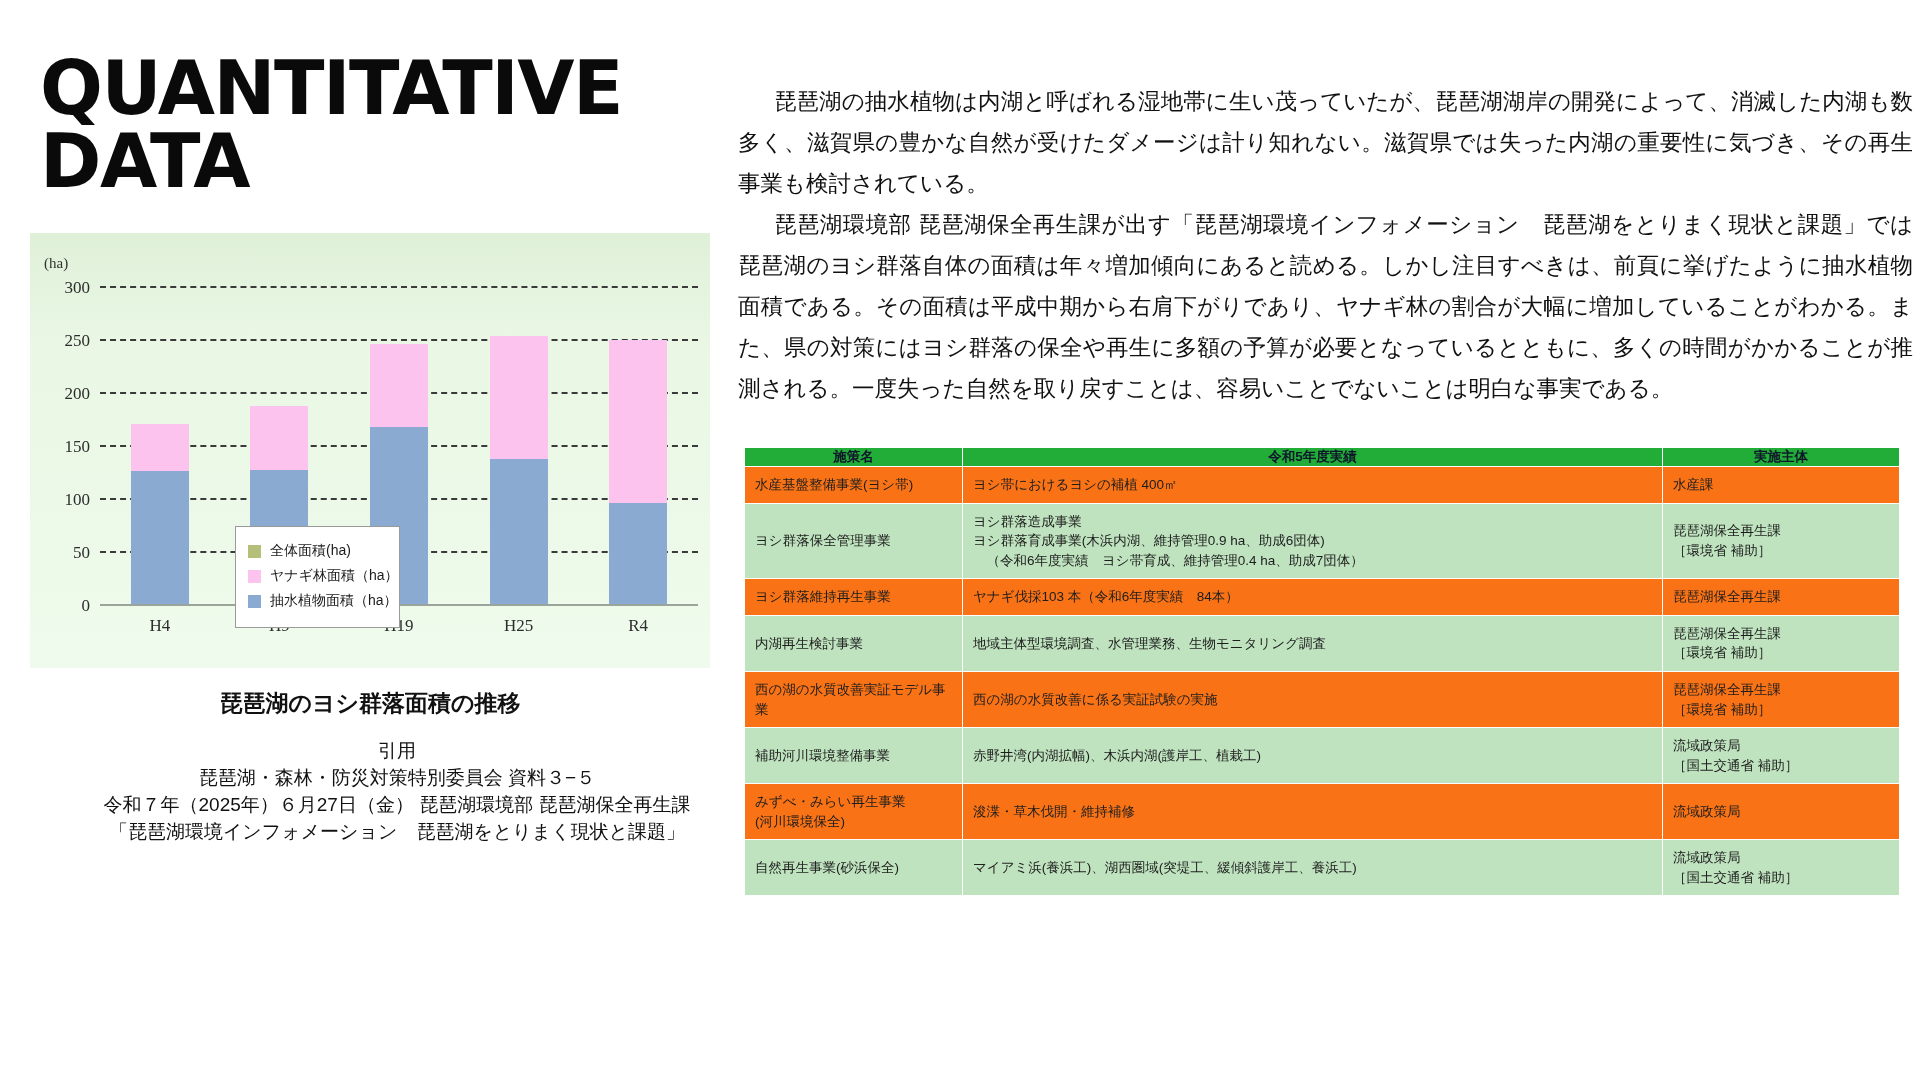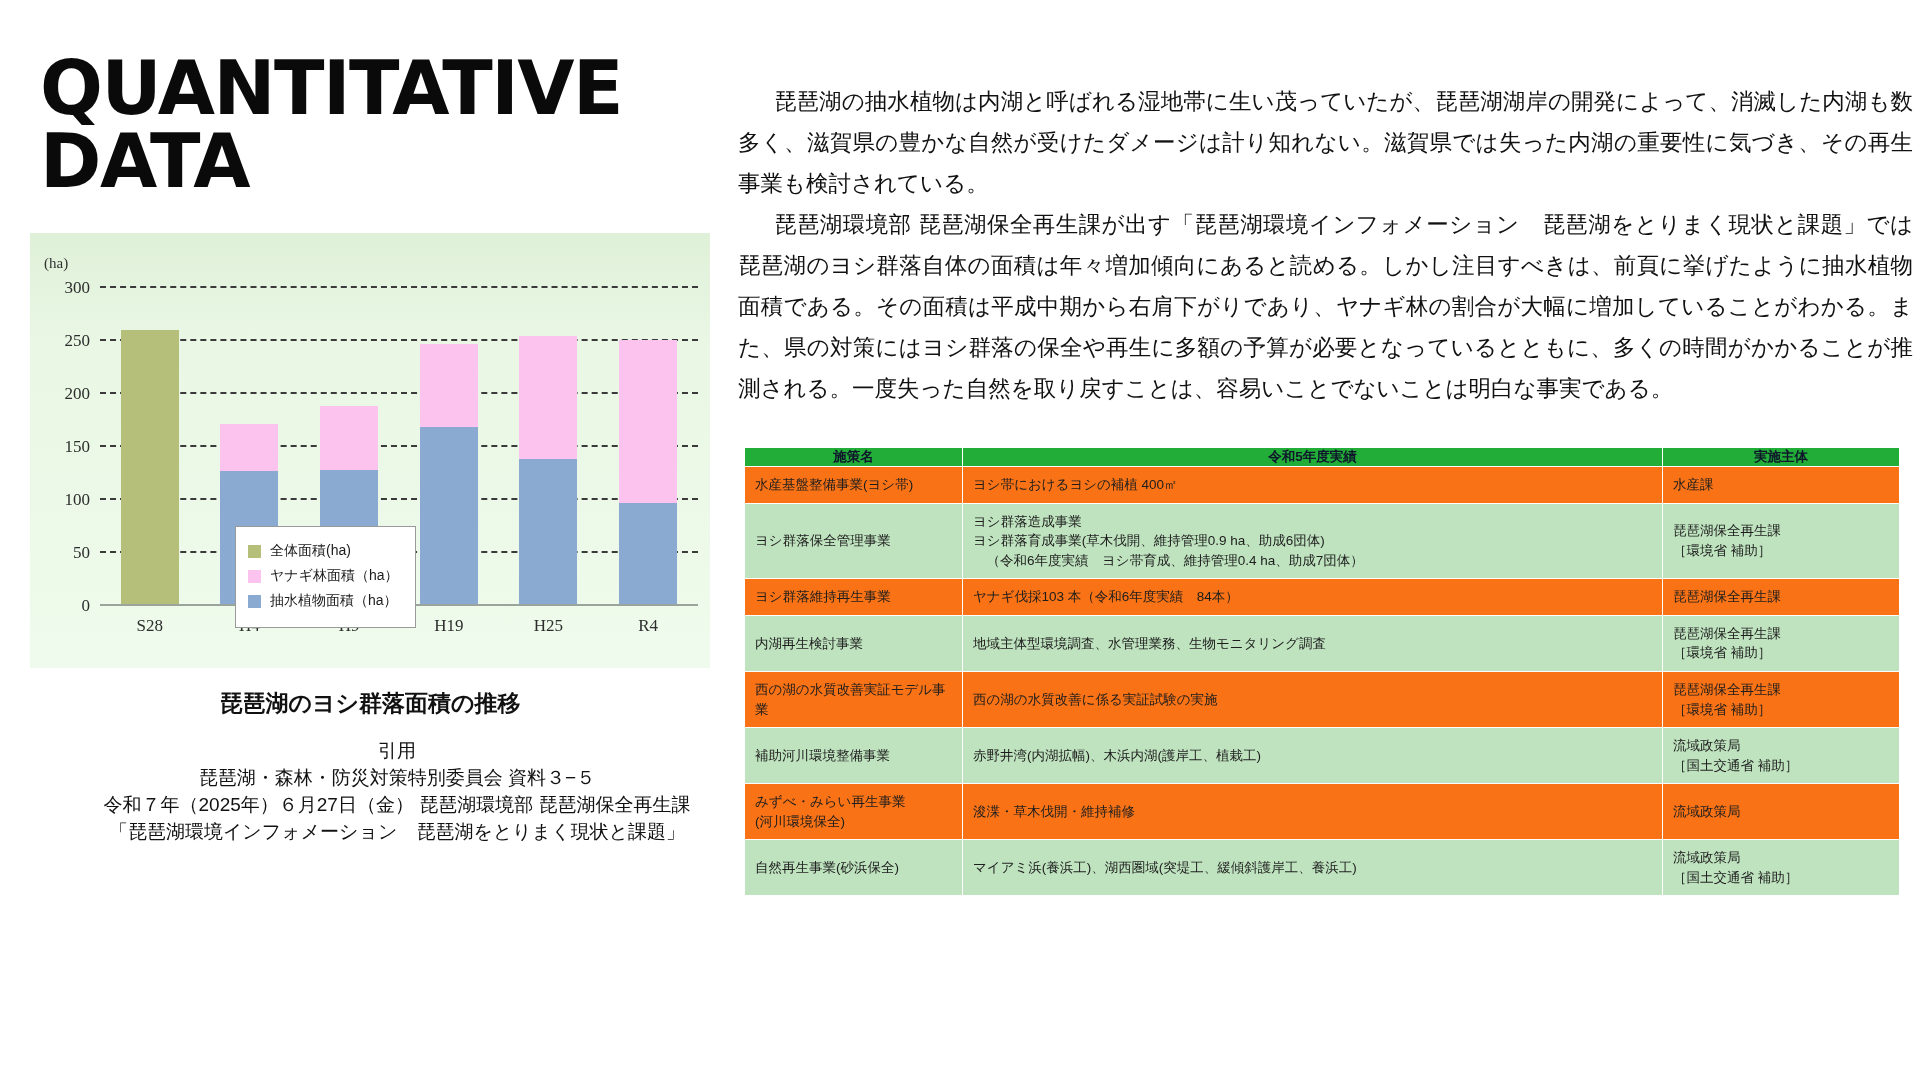--- a/index.html
+++ b/index.html
@@ -123,21 +123,21 @@
     font-family: "Liberation Serif", "DejaVu Serif", serif;
   }
 
   
   .legend {
     position: absolute;
     left: 205px;
     top: 293px;
     background: #ffffff;
     border: 1px solid #9a9a9a;
-    padding: 8px 16px 10px 12px;
+    padding: 8px 0 10px 12px;
     z-index: 5;
   }
   .legend-row {
     display: flex;
     align-items: center;
     margin: 7px 0;
     font-size: 14px;
     color: #1a1a1a;
   }
   .legend-swatch {
@@ -257,24 +257,20 @@
             <span class="ytick">200</span>
           </div>
           <div class="gridline" style="bottom: 83.3333%;">
             <span class="ytick">250</span>
           </div>
           <div class="gridline" style="bottom: 100%; margin-top: 28px;">
             <span class="ytick">300</span>
           </div>
         </div>
       <div class="bars" id="bars">
-          <div class="bar-slot">
-            <div class="seg seg-total" style="height: 86.6667%;"></div>
-            <span class="xtick">S28</span>
-          </div>
           <div class="bar-slot">
             <div class="seg seg-pink" style="height: 15%;"></div>
             <div class="seg seg-blue" style="height: 42.3333%;"></div>
             <span class="xtick">H4</span>
           </div>
           <div class="bar-slot">
             <div class="seg seg-pink" style="height: 20.3333%;"></div>
             <div class="seg seg-blue" style="height: 42.6667%;"></div>
             <span class="xtick">H9</span>
           </div>
@@ -345,21 +341,21 @@
     </thead>
     <tbody id="table-body">
         <tr class="even">
           <td class="nowrap-pre">水産基盤整備事業(ヨシ帯)</td>
           <td class="nowrap-pre">ヨシ帯におけるヨシの補植 400㎡</td>
           <td class="nowrap-pre">水産課</td>
         </tr>
         <tr class="odd">
           <td class="nowrap-pre">ヨシ群落保全管理事業</td>
           <td class="nowrap-pre">ヨシ群落造成事業
-ヨシ群落育成事業(草木伐開、維持管理0.9 ha、助成6団体)
+ヨシ群落育成事業(木浜内湖、維持管理0.9 ha、助成6団体)
 　（令和6年度実績　ヨシ帯育成、維持管理0.4 ha、助成7団体）</td>
           <td class="nowrap-pre">琵琶湖保全再生課
 ［環境省 補助］</td>
         </tr>
         <tr class="even">
           <td class="nowrap-pre">ヨシ群落維持再生事業</td>
           <td class="nowrap-pre">ヤナギ伐採103 本（令和6年度実績　84本）</td>
           <td class="nowrap-pre">琵琶湖保全再生課</td>
         </tr>
         <tr class="odd">

